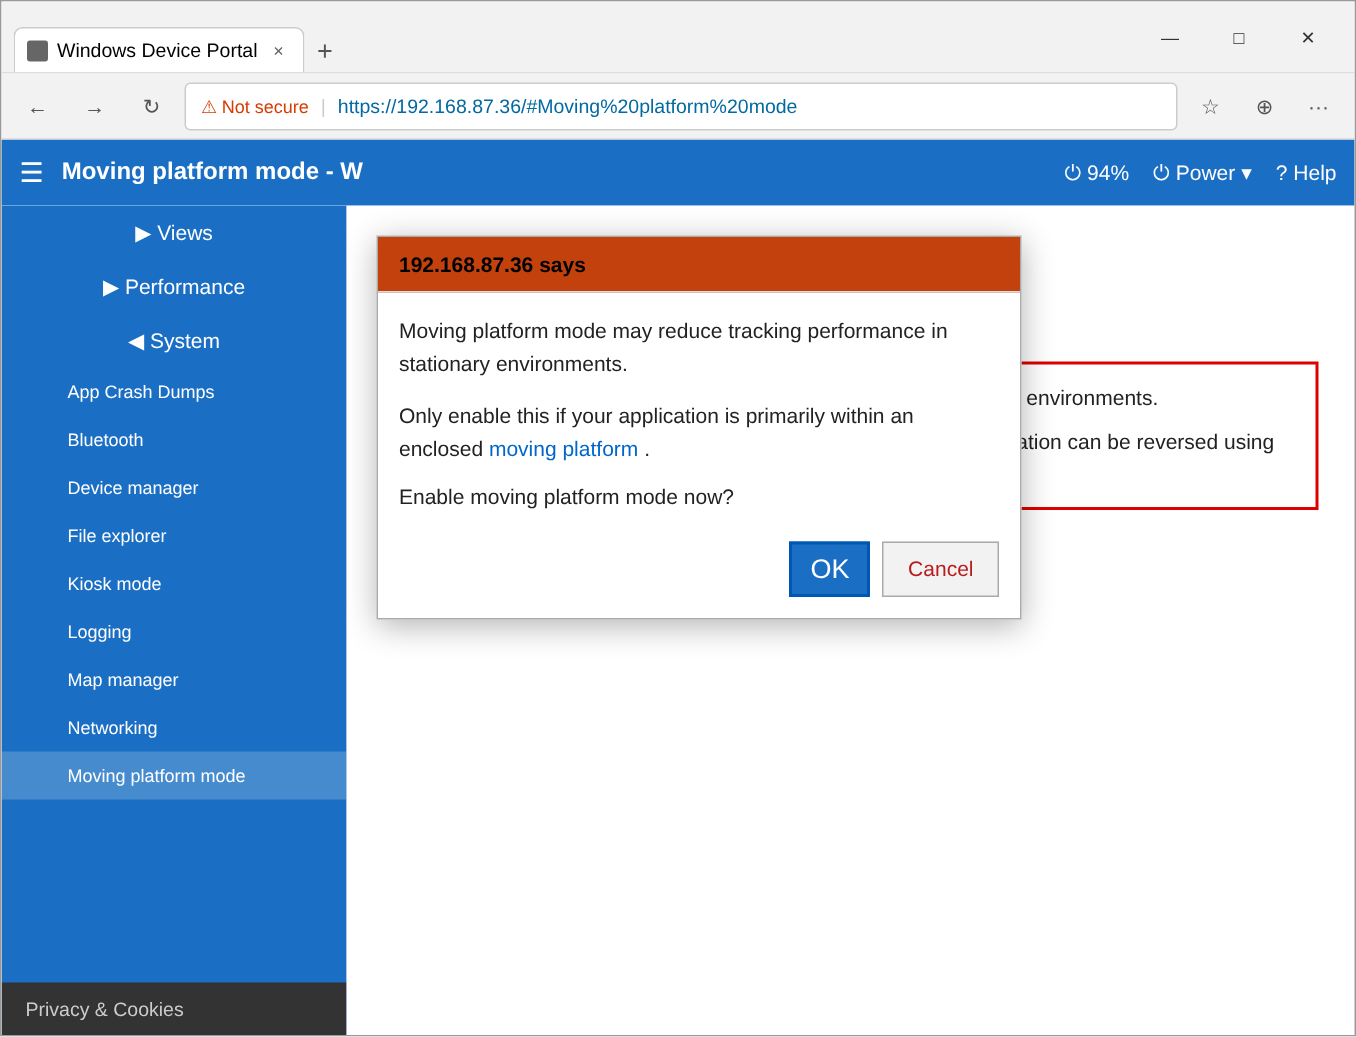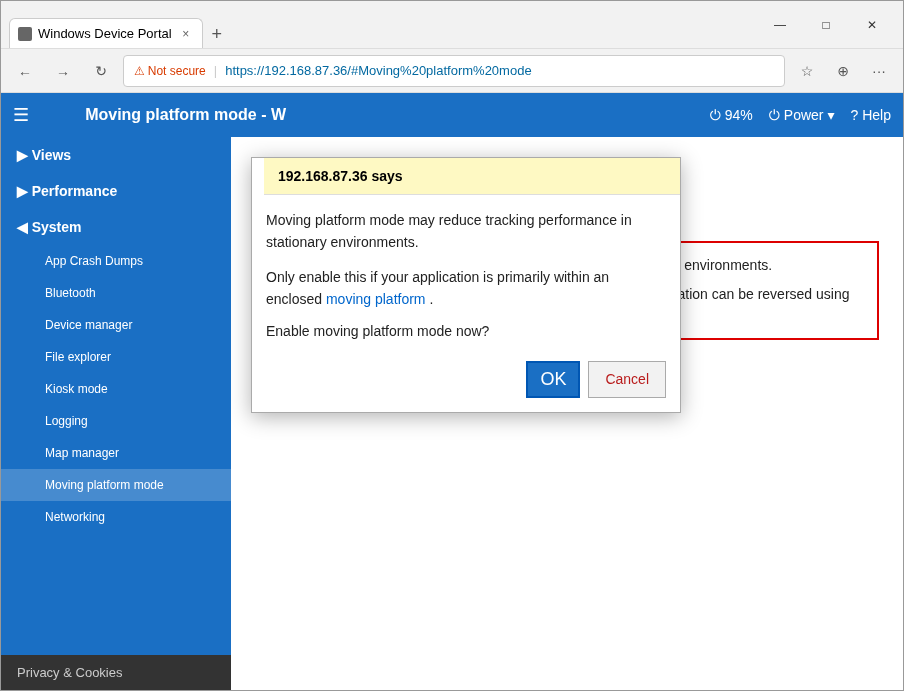--- a/index.html
+++ b/index.html
@@ -24,48 +24,48 @@
     .separator { color: #ccc; margin: 0 2px; }
     .url-text { color: #0369a1; font-size: 13px; }
     .address-actions { display: flex; gap: 4px; }
     .addr-icon { width: 32px; height: 32px; display: flex; align-items: center; justify-content: center; cursor: pointer; color: #555; font-size: 14px; border-radius: 50%; }
 
     
     .app-content { display: flex; flex-direction: column; flex: 1; overflow: hidden; }
 
     .app-header { height: 44px; background: #1a6fc4; display: flex; align-items: center; padding: 0 12px; gap: 12px; color: #fff; }
     .hamburger { font-size: 18px; cursor: pointer; }
-    .app-title { font-size: 16px; font-weight: 600; flex: 1; white-space: nowrap; overflow: hidden; text-overflow: ellipsis; margin-left: 44px; }
+    .app-title { font-size: 16px; font-weight: 600; flex: 1; white-space: nowrap; overflow: hidden; text-overflow: ellipsis; }
     .header-right { display: flex; align-items: center; gap: 16px; font-size: 14px; }
     .battery-pct { display: flex; align-items: center; gap: 4px; }
     .power-btn { display: flex; align-items: center; gap: 4px; cursor: pointer; }
     .help-btn { cursor: pointer; }
 
     .app-body { display: flex; flex: 1; overflow: hidden; }
 
     
     .sidebar { width: 230px; background: #1a6fc4; color: #fff; display: flex; flex-direction: column; overflow-y: auto; flex-shrink: 0; }
     .sidebar-section { padding: 0; }
-    .sidebar-category { padding: 10px 16px; font-size: 14px; font-weight: 700; cursor: pointer; display: flex; align-items: center; gap: 6px; }
+    .sidebar-category { padding: 10px 16px; font-size: 14px; font-weight: 400; cursor: pointer; display: flex; align-items: center; gap: 6px; justify-content: center; }
     .sidebar-item { padding: 9px 16px 9px 44px; font-size: 12px; cursor: pointer; }
     .sidebar-item.active { background: rgba(255,255,255,0.2); }
     .sidebar-footer { margin-top: auto; padding: 10px 16px; font-size: 13px; background: #333; color: #ccc; }
 
     
     .main-content { flex: 1; background: #fff; padding: 24px; overflow-y: auto; position: relative; }
     .warnings-section { margin-top: 20px; }
     .warnings-title { font-size: 16px; font-weight: 700; margin-bottom: 10px; }
     .warnings-box { border: 2px solid #d00; padding: 12px 14px; }
     .warning-text { font-size: 14px; color: #222; margin-bottom: 8px; line-height: 1.5; }
     .warning-text:last-child { margin-bottom: 0; }
 
     
     .dialog-overlay { position: absolute; top: 0; left: 0; right: 0; bottom: 0; display: flex; align-items: flex-start; justify-content: flex-start; padding: 20px 0 0 20px; }
     .dialog { background: #fff; border: 1px solid #aaa; box-shadow: 0 4px 20px rgba(0,0,0,0.3); width: 430px; font-size: 14px; }
-    .dialog-header { background: #fef9c3; padding: 10px 14px; font-weight: 600; font-size: 14px; border-bottom: 1px solid #ddd; margin-left: 12px; }
+    .dialog-header { background: #c2410c; padding: 10px 14px; font-weight: 600; font-size: 14px; border-bottom: 1px solid #ddd; }
     .dialog-body { padding: 14px 14px 10px; }
     .dialog-message { color: #222; line-height: 1.6; margin-bottom: 12px; }
     .dialog-link { color: #0066cc; text-decoration: none; }
     .dialog-question { color: #222; font-size: 14px; margin-bottom: 12px; }
     .dialog-buttons { display: flex; justify-content: flex-end; gap: 8px; padding: 0 14px 14px; }
     .btn-ok { background: #1a6fc4; color: #fff; border: 2px solid #0056b3; padding: 6px 12px; cursor: pointer; font-size: 18px; }
     .btn-cancel { background: #f2f2f2; color: #b91c1c; border: 1px solid #aaa; padding: 6px 16px; cursor: pointer; font-size: 14px; }
 
     .main-wrapper { position: relative; flex: 1; overflow: hidden; display: flex; flex-direction: column; }
   </style>
@@ -159,25 +159,25 @@
           </div>
           <div class="sidebar-item">
             <span>Kiosk mode</span>
           </div>
           <div class="sidebar-item">
             <span>Logging</span>
           </div>
           <div class="sidebar-item">
             <span>Map manager</span>
           </div>
+          <div class="sidebar-item">
+            <span>Networking</span>
+          </div>
           <div class="sidebar-item active">
             <span>Moving platform mode</span>
-          </div>
-          <div class="sidebar-item">
-            <span>Networking</span>
           </div>
         </div>
         <div class="sidebar-footer">
           <span>Privacy &amp; Cookies</span>
         </div>
       </div>
 
       <div class="main-wrapper">
         <div class="main-content">
           <p>ed for use on moving platforms,</p>

